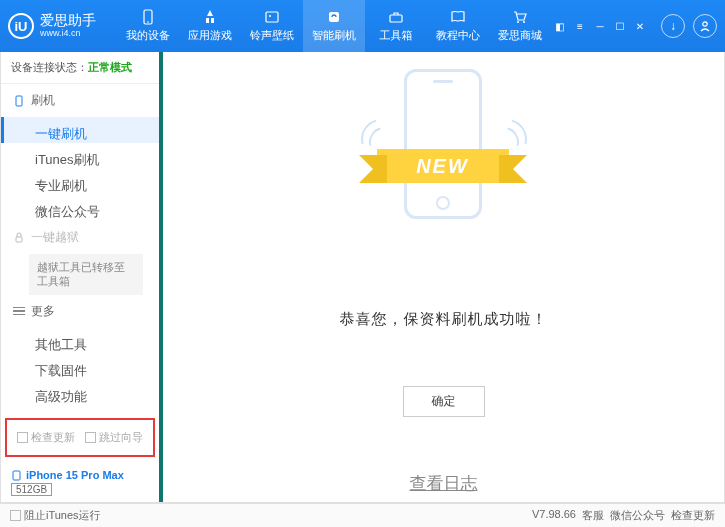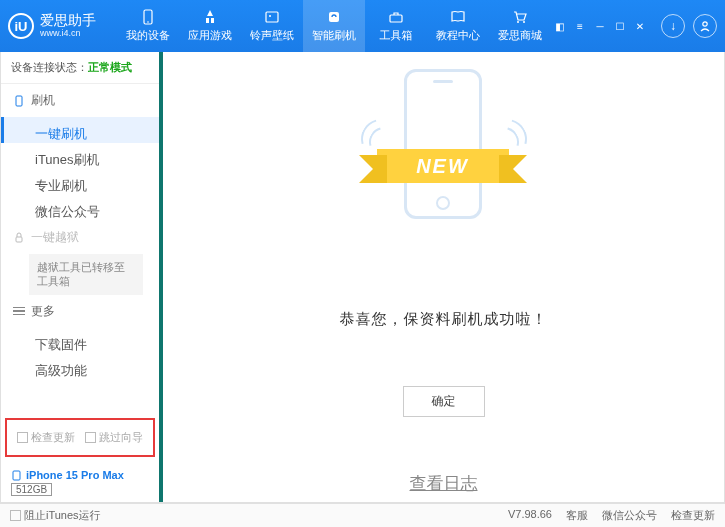--- a/index.html
+++ b/index.html
@@ -45,21 +45,21 @@
 .arc4 { width: 30px; height: 30px; right: 10px; top: 68px; transform: rotate(60deg); }
 .new-ribbon { position: absolute; left: 18px; top: 90px; width: 132px; height: 34px; background: #ffd23f; display: flex; align-items: center; justify-content: center; font-size: 20px; font-weight: 900; color: #fff; font-style: italic; letter-spacing: 2px; }
 .new-ribbon::before, .new-ribbon::after { content: ""; position: absolute; top: 6px; width: 0; height: 0; border: 14px solid #f0c020; }
 .new-ribbon::before { left: -18px; border-left-color: transparent; }
 .new-ribbon::after { right: -18px; border-right-color: transparent; }
 .success-msg { font-size: 15px; color: #333; margin-top: 10px; letter-spacing: 1px; }
 .ok-btn { margin-top: 16px; padding: 6px 28px; border: 1px solid #ccc; background: #fff; font-size: 12px; cursor: pointer; color: #444; }
 .log-link { margin-top: 14px; font-size: 17px; color: #888; text-decoration: underline; cursor: pointer; }
 .footer { height: 24px; border-top: 1px solid #e0e0e0; display: flex; align-items: center; font-size: 11px; color: #666; padding: 0 10px; background: #fafafa; }
 .footer-left { display: flex; align-items: center; gap: 5px; }
-.footer-right { margin-left: auto; display: flex; gap: 14px; }
+.footer-right { margin-left: auto; display: flex; gap: 6px; }
 .hamburger { display: inline-block; width: 12px; }
 .hamburger span { display: block; height: 1.5px; background: #888; margin: 2px 0; }
 svg { display: block; }
 </style>
 </head>
 <body>
 
 <div class="header">
   <div class="logo-wrap">
     <div class="logo-icon">iU</div>
@@ -174,20 +174,21 @@
     </div>
     <div class="menu-item sub">越狱工具已转移至工具箱</div>
     <div class="menu-group">
       <span class="hamburger">
           <span></span>
           <span></span>
           <span></span>
         </span>
       <span>更多</span>
     </div>
+    <div class="menu-item">其他工具</div>
     <div class="menu-item">下载固件</div>
     <div class="menu-item">高级功能</div>
     <div style="flex:1"></div>
     <div class="checkbox-row">
       <label class="cb-item">
           <span class="cb-box"></span>
           <span>检查更新</span>
         </label>
       <label class="cb-item">
           <span class="cb-box"></span>

